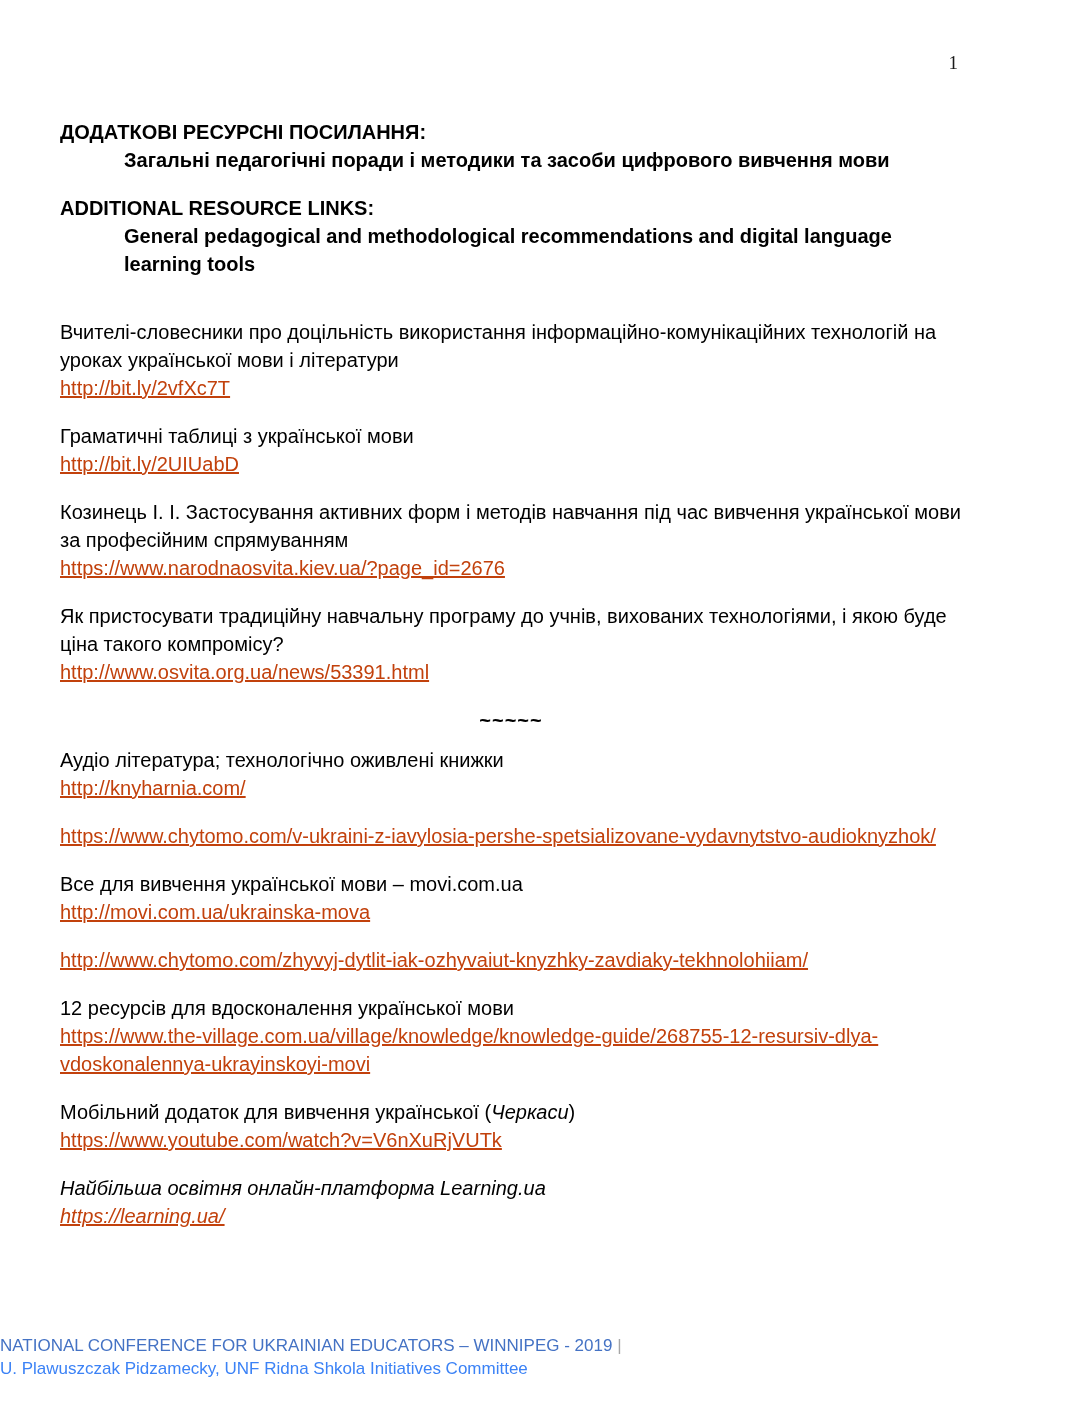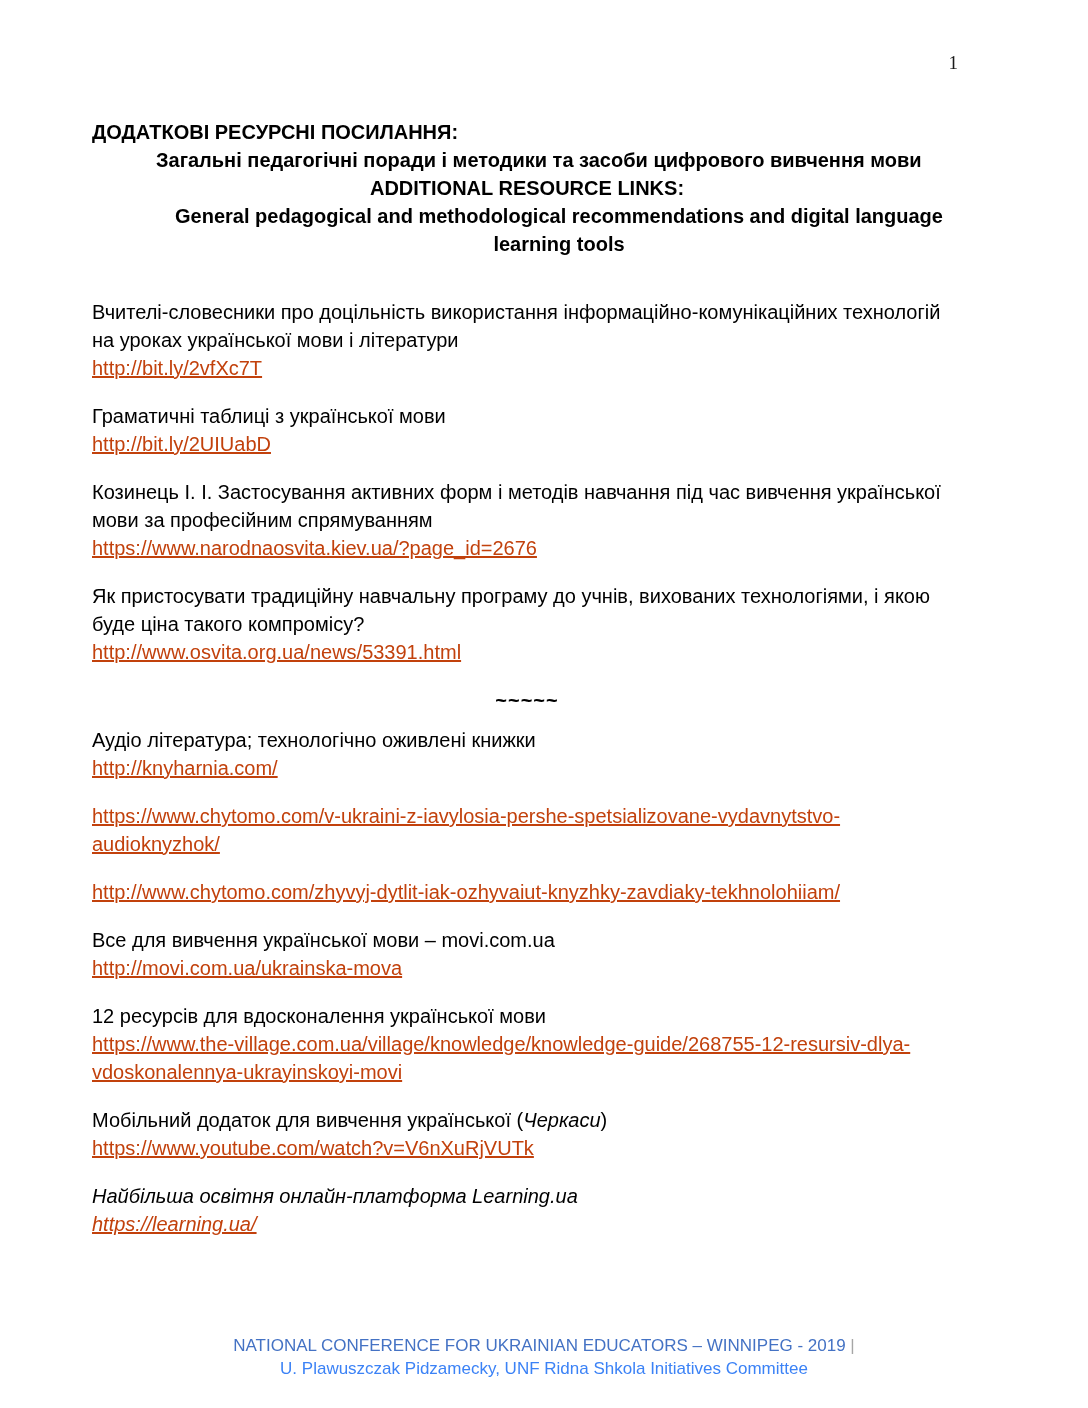--- a/index.html
+++ b/index.html
@@ -21,31 +21,31 @@
   .page-number {
     position: absolute;
     top: 52px;
     right: 130px;
     font-family: "Liberation Serif", serif;
     font-size: 19px;
     line-height: 22px;
     color: #1a1a1a;
   }
   .content {
-    padding: 118px 126px 0 92px;
+    padding: 118px 126px 0 60px;
   }
   .heading {
     font-weight: bold;
   }
   .subheading {
     font-weight: bold;
     margin-left: 64px;
   }
   .en-block {
-    text-align: center;
+    margin-top: 20px;
   }
   .resources {
     margin-top: 40px;
   }
   .section {
     margin-bottom: 20px;
   }
   .section:last-child {
     margin-bottom: 0;
     font-style: italic;
@@ -62,21 +62,20 @@
   }
   .italic {
     font-style: italic;
     margin-top: 44px;
   }
   .footer {
     position: absolute;
     left: 0;
     right: 0;
     bottom: 28px;
-    text-align: center;
     font-size: 17px;
     line-height: 23px;
   }
   .footer-line1 {
     color: #4472c4;
   }
   .footer-bar {
     color: #a6a6a6;
     font-weight: 300;
   }
@@ -130,26 +129,26 @@
       <div class="section">
         <div>Аудіо література; технологічно оживлені книжки</div>
         <a class="doc-link" href="#">http://knyharnia.com/</a>
       </div>
 
       <div class="section">
         <a class="doc-link" href="#">https://www.chytomo.com/v-ukraini-z-iavylosia-pershe-spetsializovane-vydavnytstvo-audioknyzhok/</a>
       </div>
 
       <div class="section">
-        <a class="doc-link" href="#">http://www.chytomo.com/zhyvyj-dytlit-iak-ozhyvaiut-knyzhky-zavdiaky-tekhnolohiiam/</a>
+        <div>Все для вивчення української мови – movi.com.ua</div>
+        <a class="doc-link" href="#">http://movi.com.ua/ukrainska-mova</a>
       </div>
 
       <div class="section">
-        <div>Все для вивчення української мови – movi.com.ua</div>
-        <a class="doc-link" href="#">http://movi.com.ua/ukrainska-mova</a>
+        <a class="doc-link" href="#">http://www.chytomo.com/zhyvyj-dytlit-iak-ozhyvaiut-knyzhky-zavdiaky-tekhnolohiiam/</a>
       </div>
 
       <div class="section">
         <div>12 ресурсів для вдосконалення української мови</div>
         <a class="doc-link" href="#">https://www.the-village.com.ua/village/knowledge/knowledge-guide/268755-12-resursiv-dlya-vdoskonalennya-ukrayinskoyi-movi</a>
       </div>
 
       <div class="section">
         <div><span>Мобільний додаток для вивчення української (</span><span class="italic">Черкаси</span><span>)</span></div>
         <a class="doc-link" href="#">https://www.youtube.com/watch?v=V6nXuRjVUTk</a>

